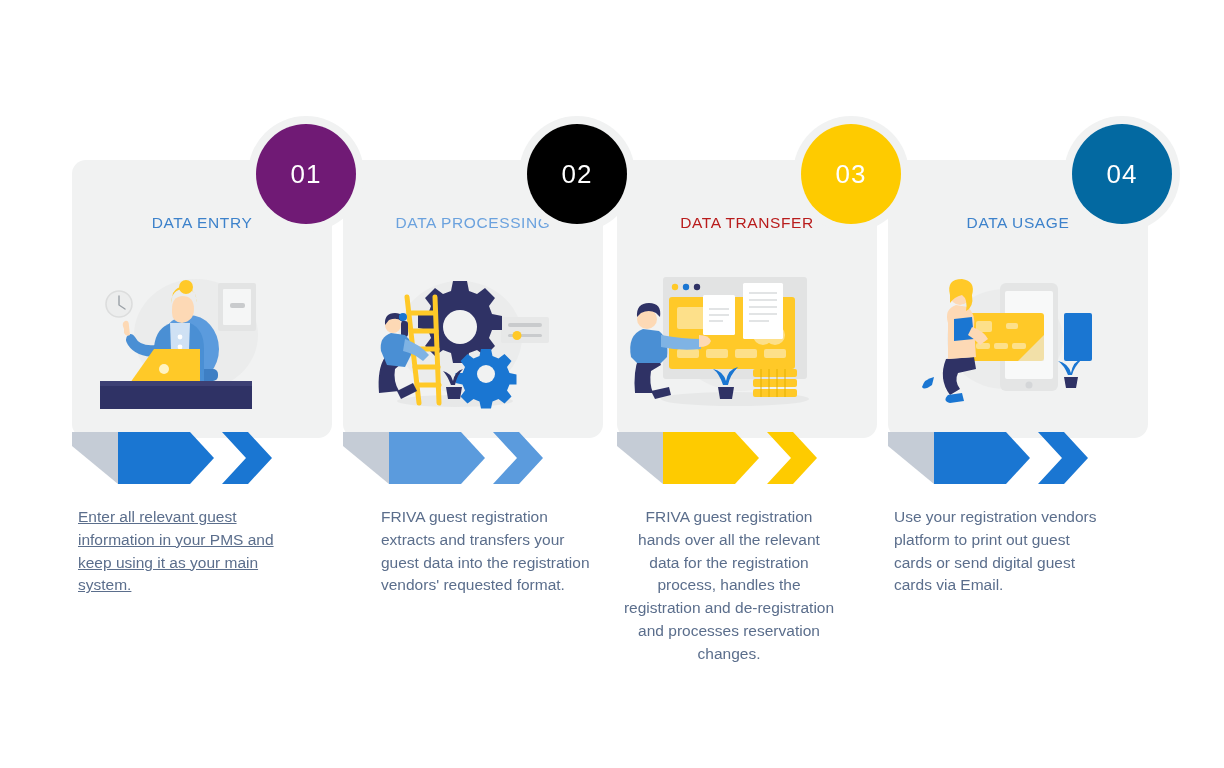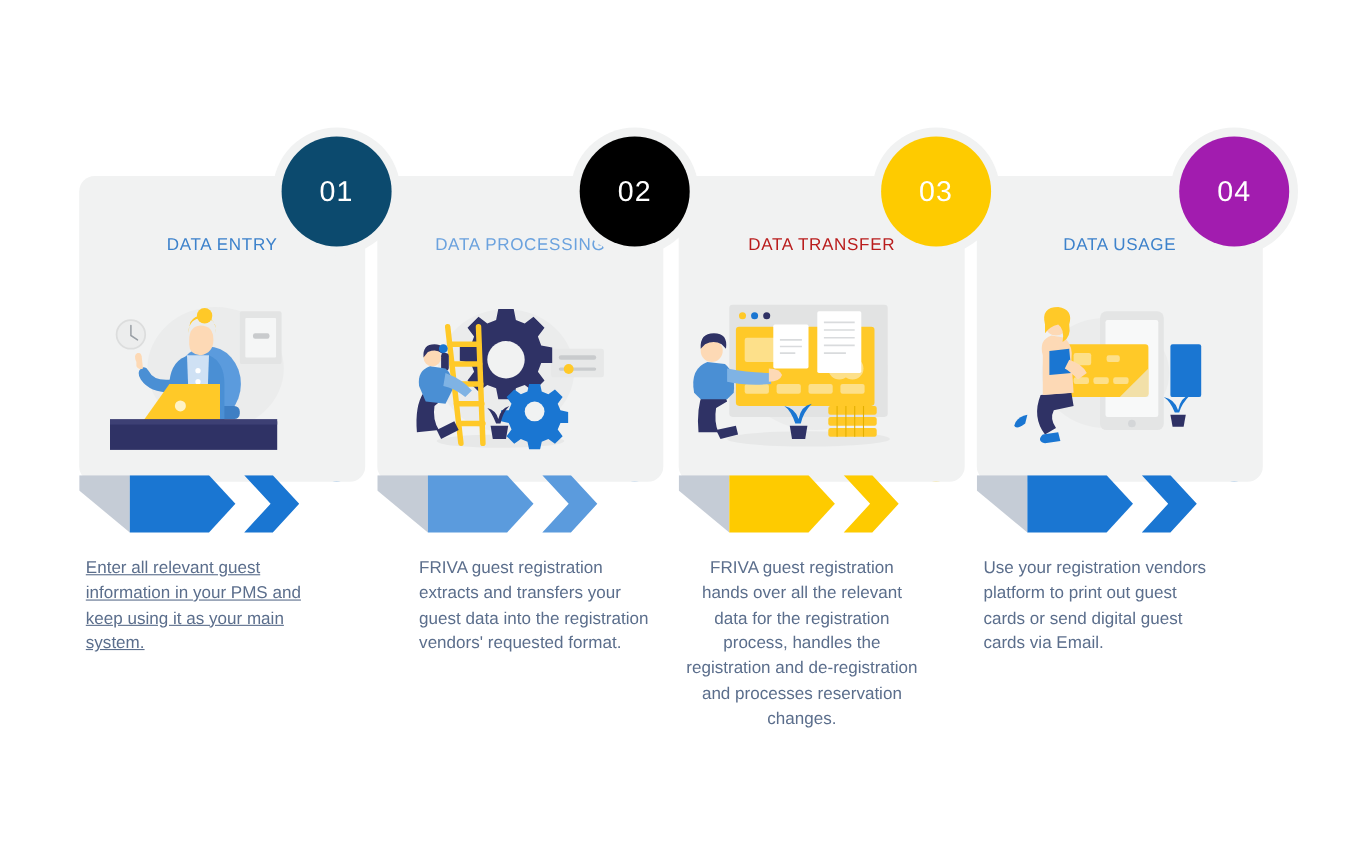--- a/index.html
+++ b/index.html
@@ -170,21 +170,21 @@
 
     <svg class="arrows" viewBox="0 0 250 62">
       <path d="M0 0 L46 0 L46 52 L0 14 Z" fill="#c5ccd6"></path>
       <path d="M46 0 L118 0 L142 26 L118 52 L46 52 Z" fill="#1a76d2"></path>
       <path d="M150 0 L176 0 L200 26 L176 52 L150 52 L174 26 Z" fill="#1a76d2"></path>
     </svg>
 
     <div class="desc" style="color: rgb(91, 110, 140); text-decoration: underline;">Enter all relevant guest information in your PMS and keep using it as your main system.</div>
 
     <div class="badge-ring"></div>
-    <div class="badge" style="background: #0c4a6e;">
+    <div class="badge" style="background: #701a75;">
       <span class="badge-num">01</span>
     </div>
   </div>
 
   <div class="step step-2">
     <div class="accent-bar" style="background: rgb(91, 155, 221);"></div>
 
     <div class="card">
       <div class="card-title" style="color: rgb(107, 162, 222);">DATA PROCESSING</div>
       <svg class="illus" viewBox="0 0 234 150">
@@ -361,18 +361,18 @@
 
     <svg class="arrows" viewBox="0 0 250 62">
       <path d="M0 0 L46 0 L46 52 L0 14 Z" fill="#c5ccd6"></path>
       <path d="M46 0 L118 0 L142 26 L118 52 L46 52 Z" fill="#1a76d2"></path>
       <path d="M150 0 L176 0 L200 26 L176 52 L150 52 L174 26 Z" fill="#1a76d2"></path>
     </svg>
 
     <div class="desc" style="color: rgb(91, 110, 140);">Use your registration vendors platform to  print out guest cards or send digital guest cards via Email.</div>
 
     <div class="badge-ring"></div>
-    <div class="badge" style="background: #a21caf; align-items: center;">
+    <div class="badge" style="background: #0369a1; align-items: center;">
       <span class="badge-num">04</span>
     </div>
   </div>
 
 </div>
 
 </body></html>

